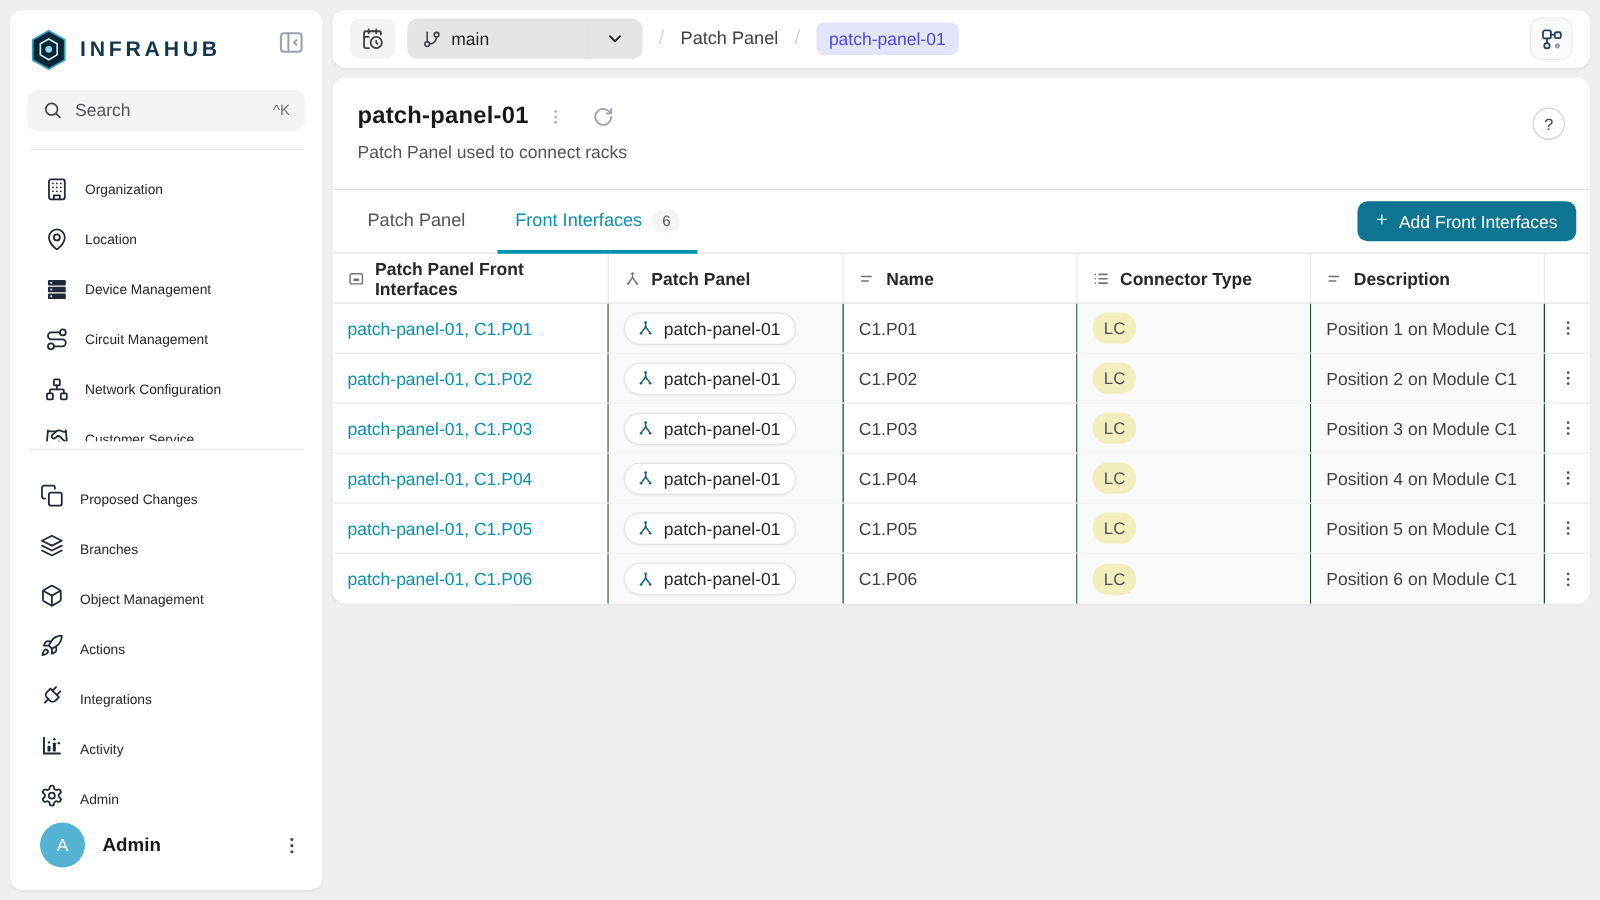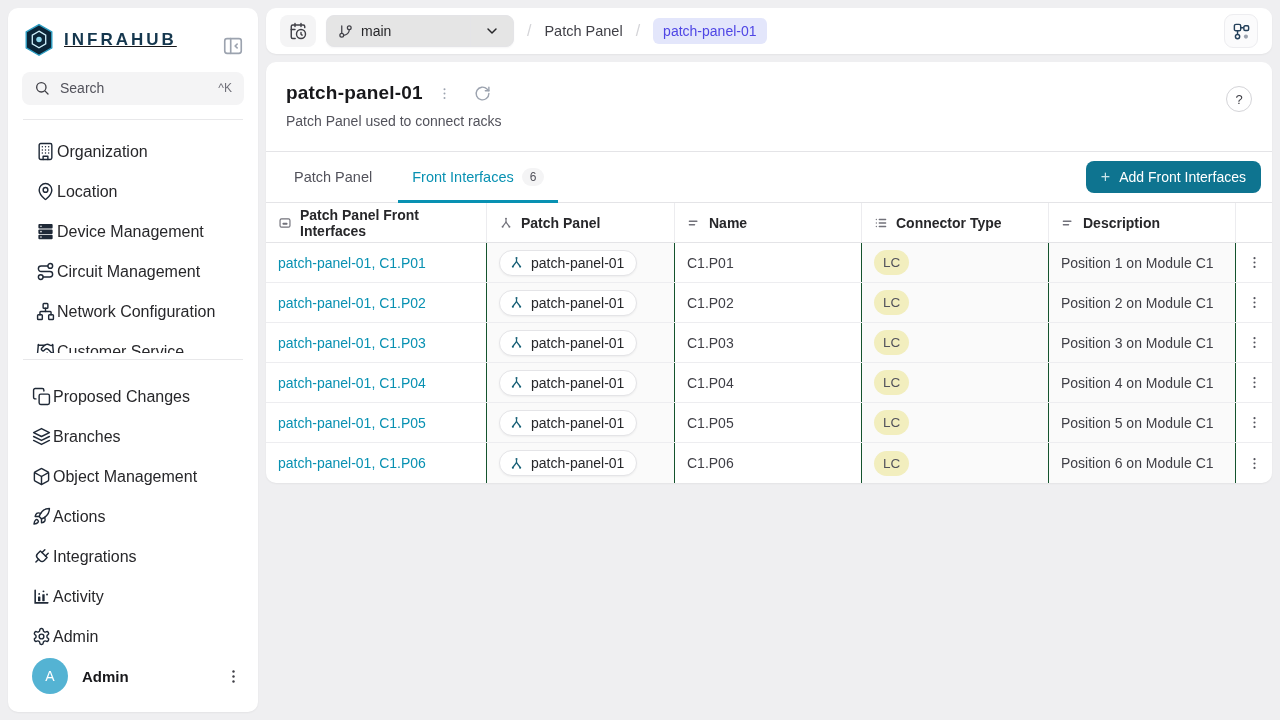--- a/index.html
+++ b/index.html
@@ -3,30 +3,30 @@
 <meta charset="utf-8">
 <style>
   * { box-sizing: border-box; }
   html,body { margin:0; padding:0; width:1280px; height:720px; background:#efeff1;
               font-family:"Liberation Sans", sans-serif; color:#18181b; }
   .app { display:flex; gap:8px; padding:8px; width:1280px; height:720px; }
   .card { background:#fff; border-radius:10px; box-shadow:0 1px 2px rgba(0,0,0,.05); }
 
   
   .sidebar { width:250px; flex:none; display:flex; flex-direction:column; overflow:hidden; }
-  .sidebar-head { display:flex; align-items:flex-end; justify-content:space-between; padding:15px 14px 13px 16px;text-decoration:underline; }
+  .sidebar-head { display:flex; align-items:flex-start; justify-content:space-between; padding:15px 14px 13px 16px; }
   .brand { display:flex; align-items:center; gap:10px; }
   .brand-name { font-weight:800; font-size:17px; letter-spacing:3px; color:#15374e; }
   .collapse-btn { width:22px; height:22px; color:#9ca3af; background:none; border:none; padding:0; cursor:pointer; }
   .searchbox { margin:2px 14px 0; height:34px; background:#f4f4f5; border-radius:8px; display:flex; align-items:center; gap:10px; padding:0 12px; color:#52525b; font-size:14px; cursor:text; }
   .searchbox .ic { width:16px; height:16px; color:#3f3f46; }
   .kbd { margin-left:auto; font-size:12px; color:#71717a; }
   .sidebar-divider { border-top:1px solid #e8e8ea; margin:14px 15px 0; }
   .navgroup1 { height:228px; overflow:hidden; margin-top:12px; }
-  .nav-item { height:40px; display:flex; align-items:center; gap:2px; padding:0 14px 0 28px; font-size:16px; color:#27272a; cursor:pointer; }
+  .nav-item { height:40px; display:flex; align-items:center; gap:13px; padding:0 14px 0 28px; font-size:11px; color:#27272a; cursor:pointer; }
   .navgroup2 .nav-item { padding-left:24px;align-items:flex-end; }
   .nav-item .ic { width:19px; height:19px; color:#1f2937; flex:none; }
   .group-divider { border-top:1px solid #e8e8ea; margin:6px 15px; }
   .navgroup2 { margin-top:0; }
   .user-row { margin-top:auto; padding:12px 16px 18px 24px; display:flex; align-items:center; gap:14px; }
   .avatar { width:36px; height:36px; border-radius:50%; background:#54b3d3; color:#fff; display:flex; align-items:center; justify-content:center; font-size:14px; flex:none; }
   .user-name { font-weight:700; font-size:15px; color:#18181b; }
   .user-kebab { margin-left:auto; width:17px; height:17px; color:#3f3f46; cursor:pointer; }
   .ic svg { width:100%; height:100%; display:block; }
 

